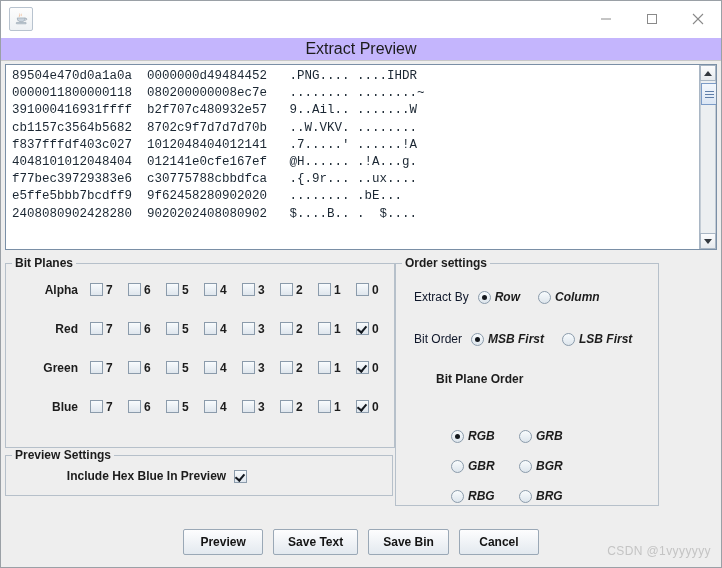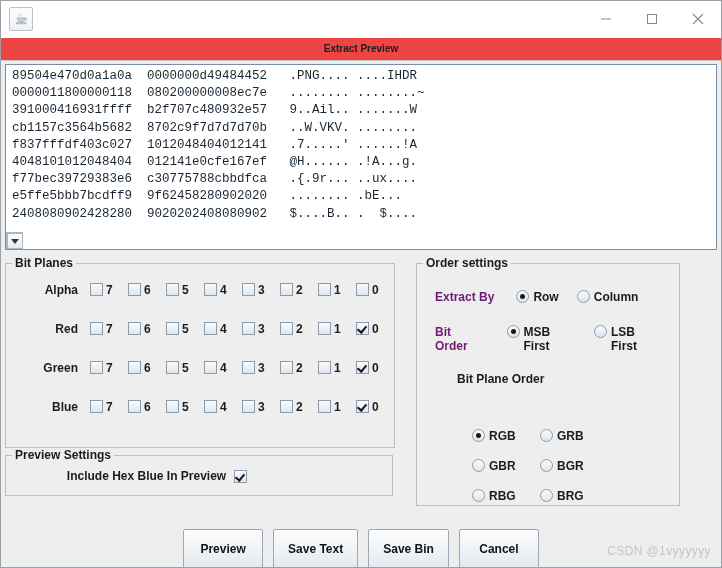--- a/index.html
+++ b/index.html
@@ -59,37 +59,36 @@
     align-items: center;
     justify-content: center;
     color: #7a7a7a;
   }
 
   
   .dialog-title {
     height: 22px;
     line-height: 22px;
     text-align: center;
-    font-size: 10px;
-    font-weight: bold;
+    font-size: 16px;
+    font-weight: normal;
     color: #1c1c1c;
-    background: #ef4444;
+    background: #c4b5fd;
     border-bottom: 1px solid #c8c8c8;
   }
 
   
   .preview-wrap {
     margin: 3px 4px 0 4px;
     height: 186px;
     border: 1px solid #7a8fa6;
     background: #ffffff;
     display: flex;
     box-sizing: border-box;
     overflow: hidden;
-    flex-direction: column;
   }
   .hex-area {
     flex: 1 1 auto;
     overflow: hidden;
     padding: 3px 0 0 6px;
     box-sizing: border-box;
   }
   .hex-line {
     font-family: "Liberation Mono", "DejaVu Sans Mono", monospace;
     font-size: 12.5px;
@@ -160,21 +159,21 @@
     background: #5f7ea8;
     margin: 2px 0;
   }
 
   
   .panels {
     position: relative;
     margin-top: 6px;
     padding: 0 4px;
     display: flex;
-    gap: 23px;
+    gap: 2px;
     align-items: flex-start;
   }
   .col-left  { width: 388px; }
   .col-right { width: 264px; }
 
   fieldset.group {
     border: 1px solid #b6c0ca;
     margin: 0;
     padding: 0;
     background: #eeeeee;
@@ -241,27 +240,29 @@
 
   
   .os-row {
     display: flex;
     align-items: center;
     padding-left: 18px;
     height: 30px;
   }
   .os-label {
     font-size: 12px;
-    font-weight: bold;
-    color: #701a75;
-    margin-right: 22px;
+    font-weight: normal;
+    color: #0f172a;
+    margin-right: 9px;
   }
   .radio-opt {
     display: flex;
+    align-items: center;
     margin-right: 18px;
+    font-style: italic;
   }
   .radio-opt .rtext {
     font-size: 12px;
     font-weight: bold;
     color: #1c1c1c;
     margin-left: 4px;
   }
   .rbox {
     width: 13px;
     height: 13px;
@@ -318,21 +319,21 @@
     position: absolute;
     left: 0;
     right: 0;
     top: 528px;
     display: flex;
     justify-content: center;
     gap: 10px;
   }
   .btn {
     min-width: 80px;
-    height: 40px;
+    height: 26px;
     padding: 0 14px;
     box-sizing: border-box;
     font-size: 12px;
     font-weight: bold;
     color: #141414;
     background: linear-gradient(#fdfdfe, #e3e9ef);
     border: 1px solid #9aa8b6;
     border-radius: 2px;
     display: flex;
     align-items: center;

